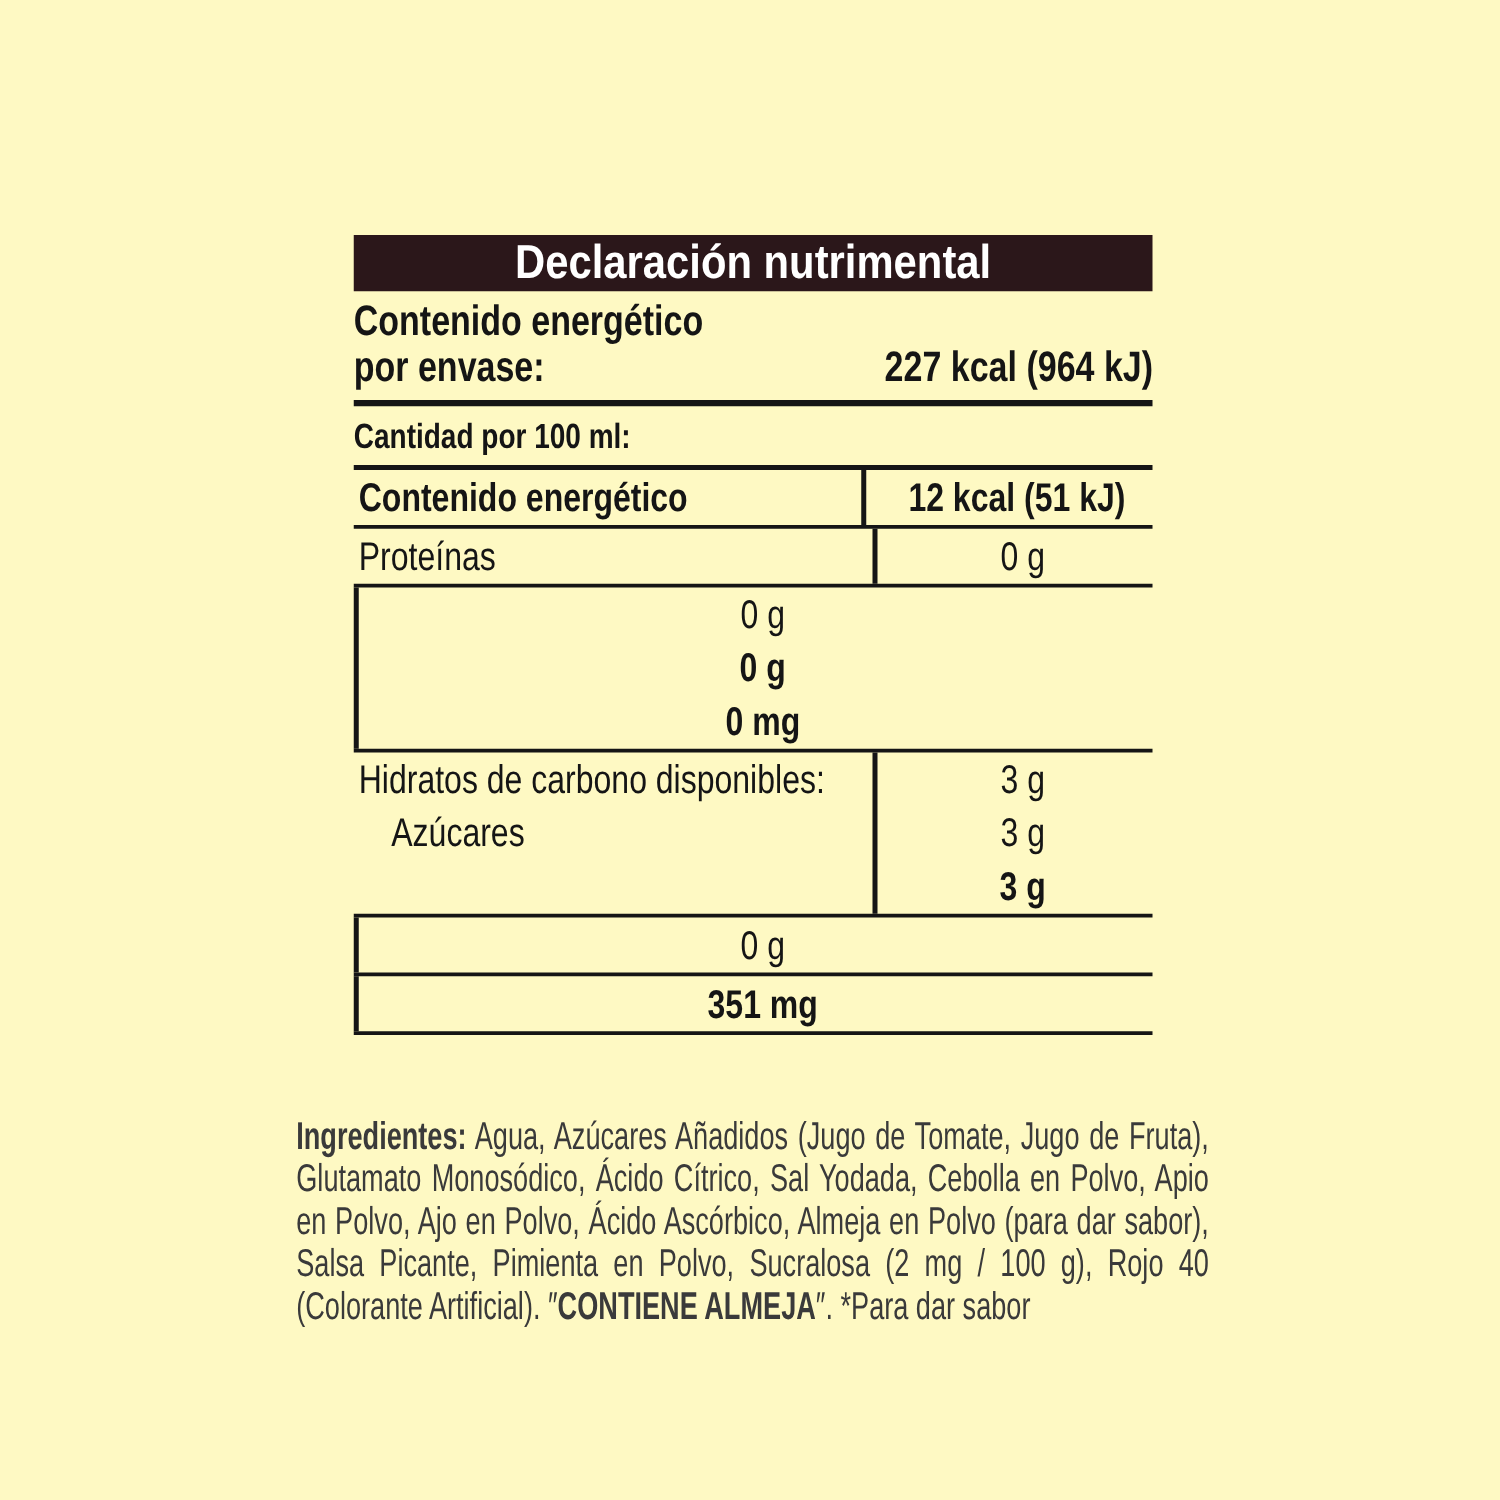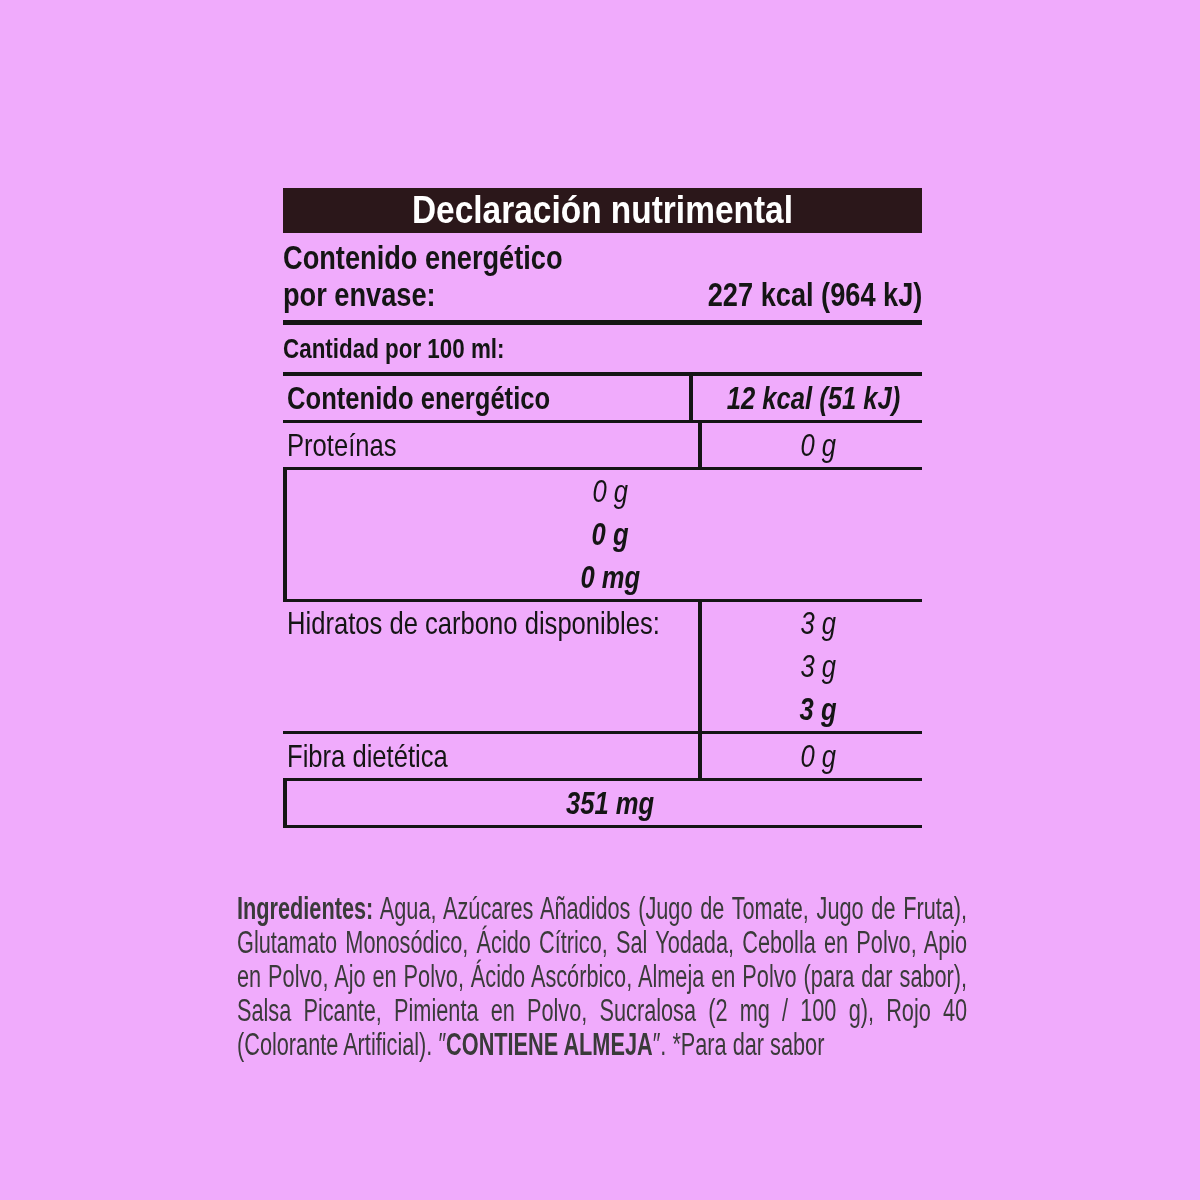--- a/index.html
+++ b/index.html
@@ -5,21 +5,21 @@
   html, body {
     margin: 0;
     padding: 0;
     background: #ffffff;
     font-family: "Liberation Sans", sans-serif;
   }
   .page {
     position: relative;
     width: 1200px;
     height: 1200px;
-    background: #f0abfc;
+    background: #fef9c3;
     overflow: hidden;
   }
   .label {
     position: absolute;
     left: 283px;
     top: 188px;
     width: 639px;
     color: #151515;
   }
   
@@ -75,21 +75,21 @@
     display: flex;
     flex-direction: column;
   }
   .line {
     height: 44px;
     display: flex;
     align-items: center;
     padding-left: 4px;
   }
   .row.grp .line { height: 43px; }
-  .line.c { justify-content: center; padding-left: 12px; font-style: italic; }
+  .line.c { justify-content: center; padding-left: 12px; }
   .line.ind { padding-left: 30px; }
 
   .ingredients {
     position: absolute;
     left: 237px;
     top: 892px;
     width: 730px;
     color: #3a3a3a;
     font-size: 31px;
   }
@@ -168,40 +168,38 @@
             <span class="cond-c b">0 mg</span>
           </div>
       </div>
     </div>
 
     <div class="row grp">
       <div class="cell-l">
         <div class="line">
             <span class="cond-l">Hidratos de carbono disponibles:</span>
           </div>
+        <div class="line ind">
+            <span class="cond-l">Azúcares</span>
+          </div>
       </div>
       <div class="cell-r">
         <div class="line c">
             <span class="cond-c">3 g</span>
           </div>
         <div class="line c">
             <span class="cond-c">3 g</span>
           </div>
         <div class="line c">
             <span class="cond-c b">3 g</span>
           </div>
       </div>
     </div>
 
     <div class="row">
-      <div class="cell-l">
-        <div class="line">
-            <span class="cond-l">Fibra dietética</span>
-          </div>
-      </div>
       <div class="cell-r">
         <div class="line c">
             <span class="cond-c">0 g</span>
           </div>
       </div>
     </div>
 
     <div class="row">
       <div class="cell-r">
         <div class="line c">

